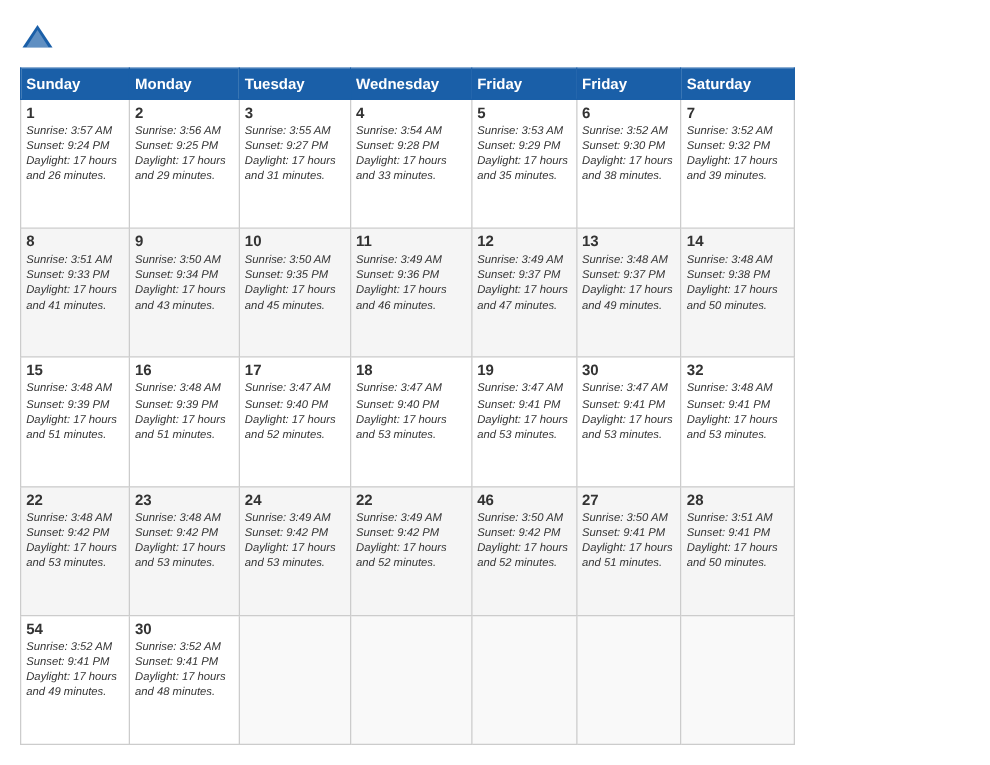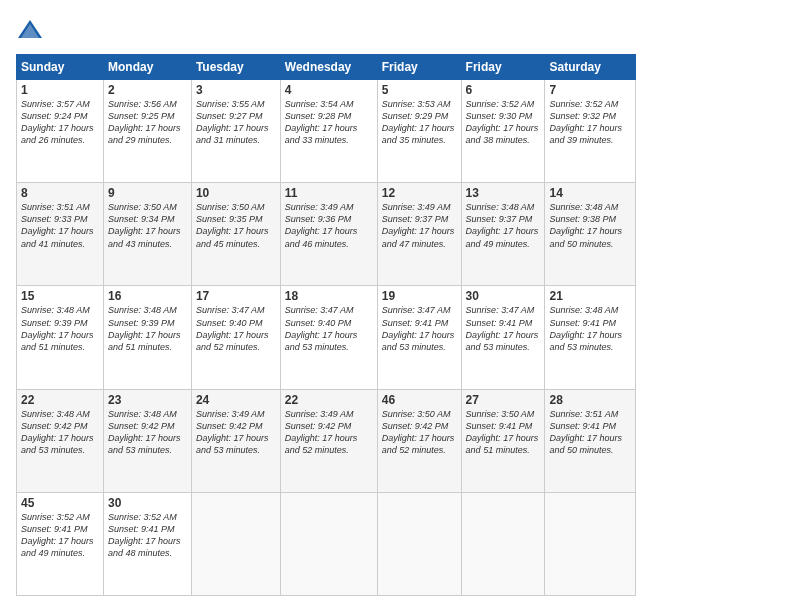--- a/index.html
+++ b/index.html
@@ -215,21 +215,21 @@
           </td>
           <td>
             <span class="day-num">19</span>
             <div class="day-info">Sunrise: 3:47 AM<br>Sunset: 9:41 PM<br>Daylight: 17 hours and 53 minutes.</div>
           </td>
           <td>
             <span class="day-num">30</span>
             <div class="day-info">Sunrise: 3:47 AM<br>Sunset: 9:41 PM<br>Daylight: 17 hours and 53 minutes.</div>
           </td>
           <td>
-            <span class="day-num">21</span>
+            <span class="day-num">32</span>
             <div class="day-info">Sunrise: 3:48 AM<br>Sunset: 9:41 PM<br>Daylight: 17 hours and 53 minutes.</div>
           </td>
         </tr>
         <tr>
           <td>
             <span class="day-num">22</span>
             <div class="day-info">Sunrise: 3:48 AM<br>Sunset: 9:42 PM<br>Daylight: 17 hours and 53 minutes.</div>
           </td>
           <td>
             <span class="day-num">23</span>
@@ -251,21 +251,21 @@
             <span class="day-num">27</span>
             <div class="day-info">Sunrise: 3:50 AM<br>Sunset: 9:41 PM<br>Daylight: 17 hours and 51 minutes.</div>
           </td>
           <td>
             <span class="day-num">28</span>
             <div class="day-info">Sunrise: 3:51 AM<br>Sunset: 9:41 PM<br>Daylight: 17 hours and 50 minutes.</div>
           </td>
         </tr>
         <tr>
           <td>
-            <span class="day-num">45</span>
+            <span class="day-num">54</span>
             <div class="day-info">Sunrise: 3:52 AM<br>Sunset: 9:41 PM<br>Daylight: 17 hours and 49 minutes.</div>
           </td>
           <td>
             <span class="day-num">30</span>
             <div class="day-info">Sunrise: 3:52 AM<br>Sunset: 9:41 PM<br>Daylight: 17 hours and 48 minutes.</div>
           </td>
           <td class="empty-cell"></td>
           <td class="empty-cell"></td>
           <td class="empty-cell"></td>
           <td class="empty-cell"></td>

